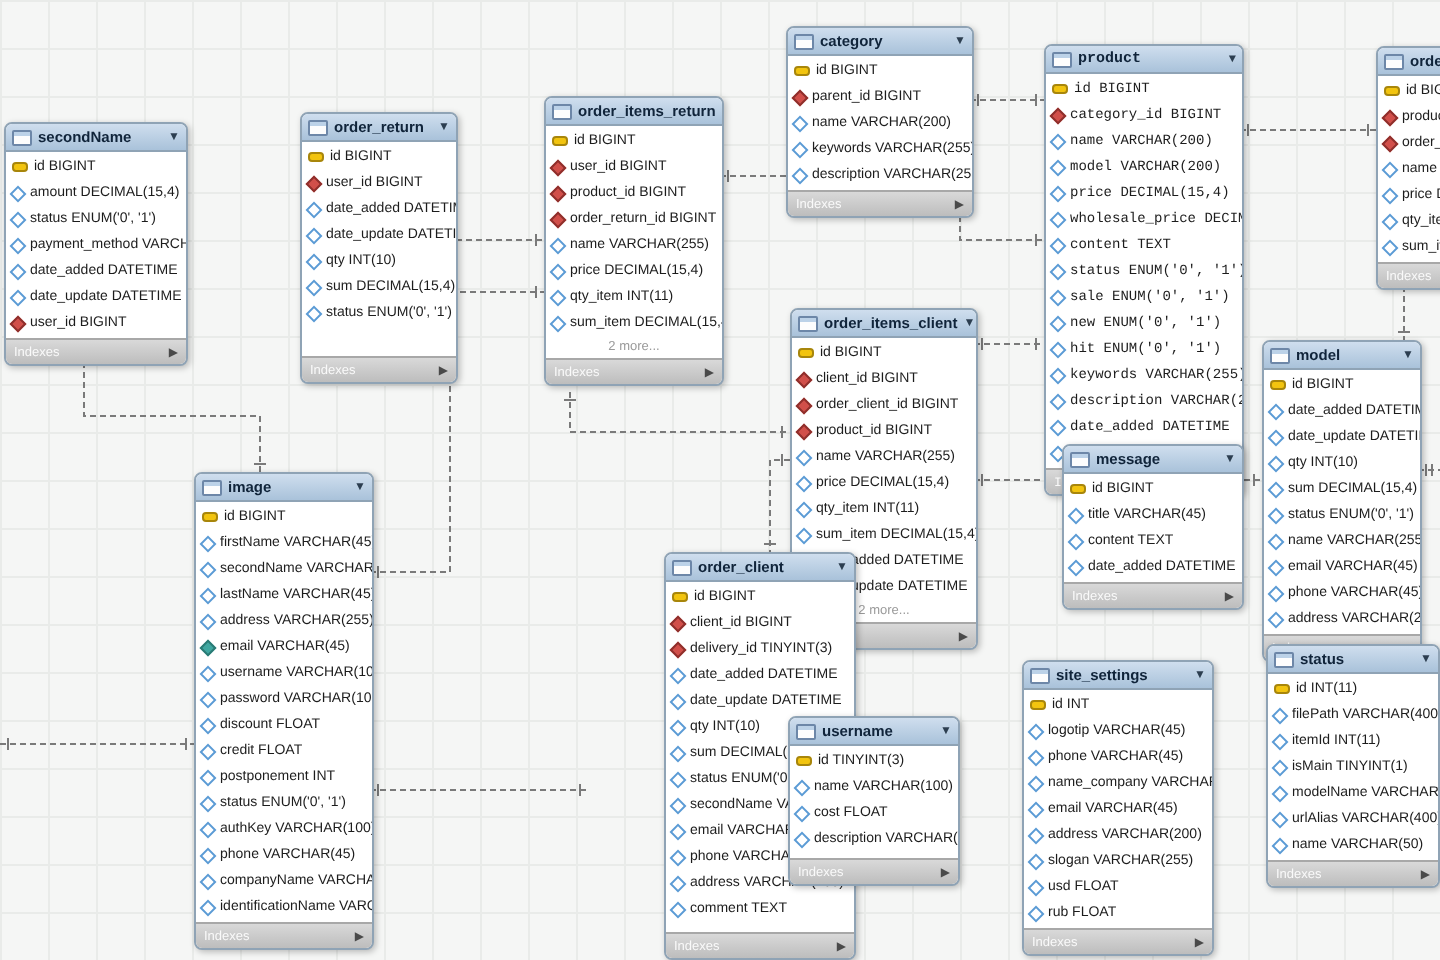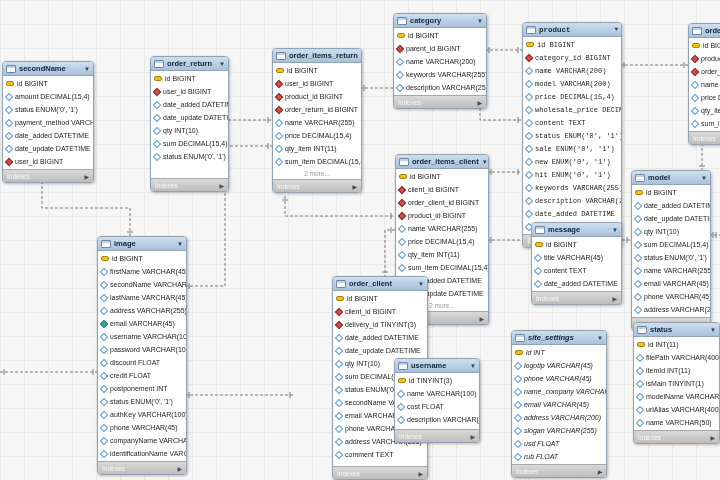--- a/index.html
+++ b/index.html
@@ -659,21 +659,21 @@
           <span class="ic ic-col"></span>
           <span>description VARCHAR(45)</span>
         </div>
         <div class="spacer" style="height: 2px;"></div>
       </div>
       <div class="tbl-footer">
         <span>Indexes</span>
         <span class="ftr-arrow">▶</span>
       </div>
     </div>
-    <div class="tbl" style="left: 511px; top: 330px; width: 94px; font-style: italic;">
+    <div class="tbl" style="left: 511px; top: 330px; width: 94px;">
       <div class="tbl-header">
         <span class="tbl-glyph"></span>
         <span>site_settings</span>
         <span class="hdr-arrow">▼</span>
       </div>
       <div class="tbl-body">
         <div class="row">
           <span class="ic ic-pk"></span>
           <span>id INT</span>
         </div>

